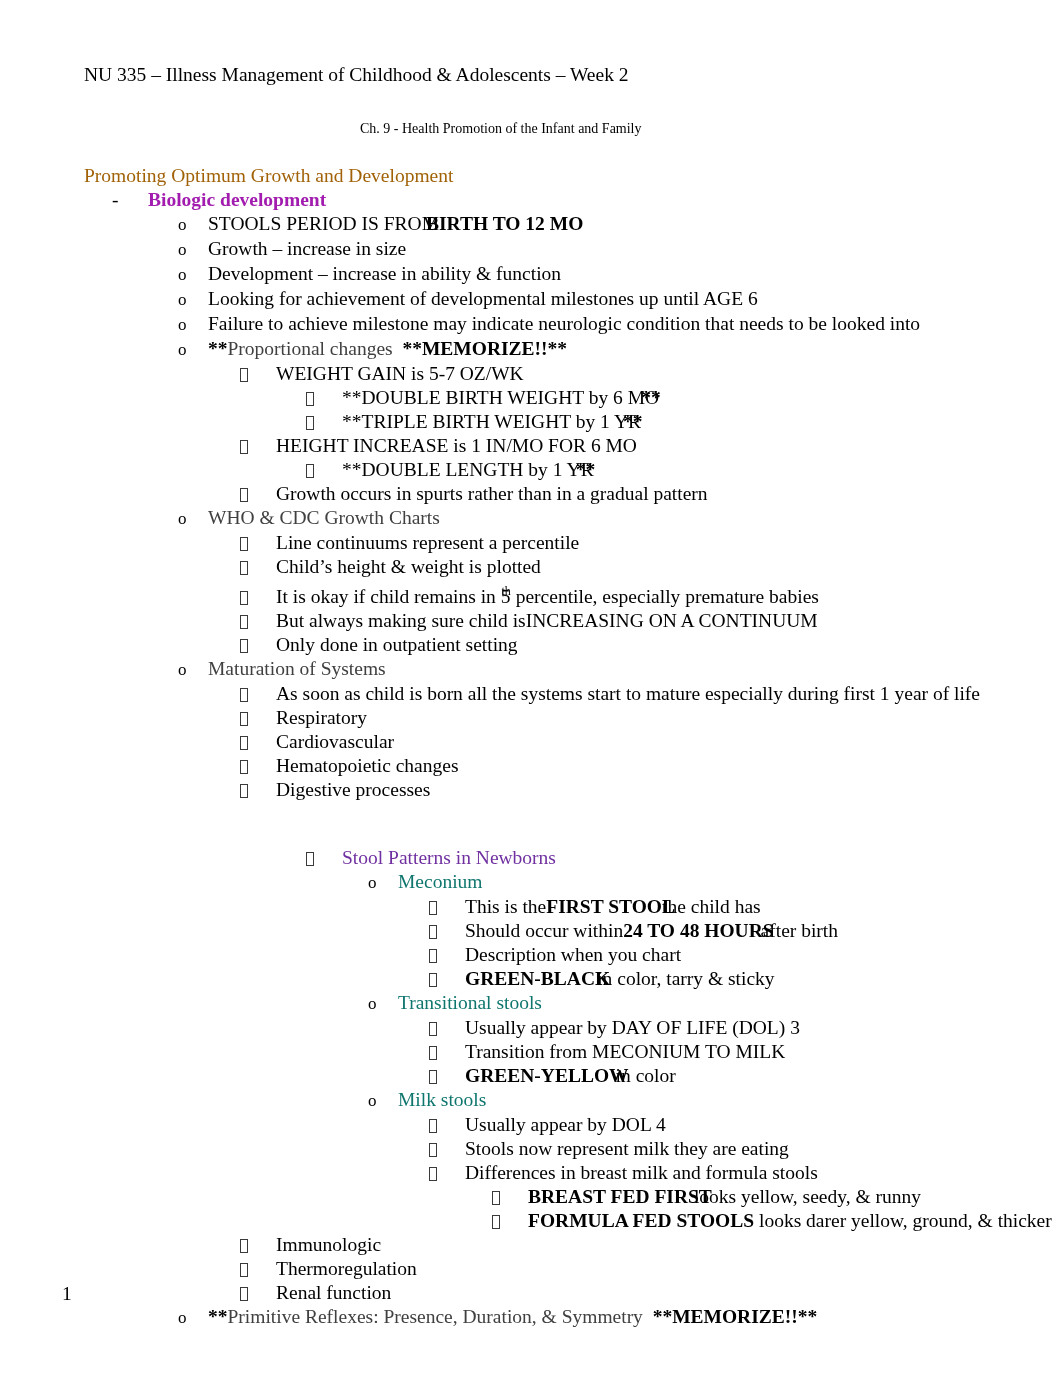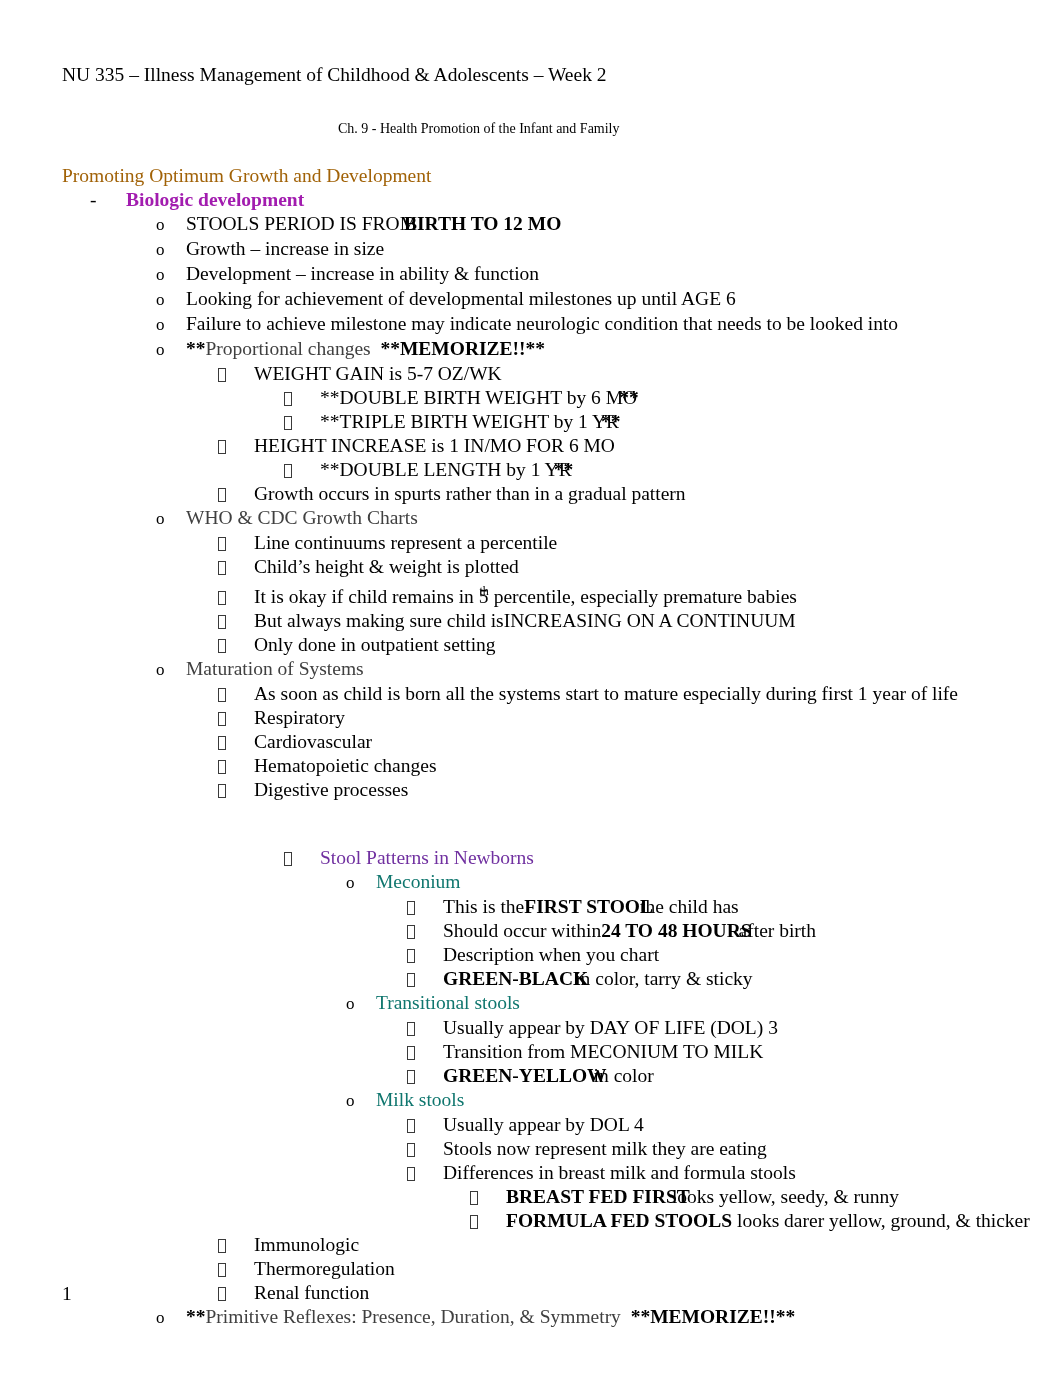--- a/index.html
+++ b/index.html
@@ -13,21 +13,21 @@
     font-family: "Liberation Serif", "DejaVu Serif", serif;
     color: #000000;
     position: relative;
     overflow: hidden;
   }
   .page {
     position: relative;
     width: 1062px;
     height: 1377px;
     box-sizing: border-box;
-    padding: 56px 62px 0 62px;
+    padding: 56px 62px 0 84px;
   }
 
   
   .doc-header {
     font-size: 19.5px;
     line-height: 26px;
     margin: 6px 0 0 0;
     white-space: nowrap;
   }
   .doc-subtitle {

